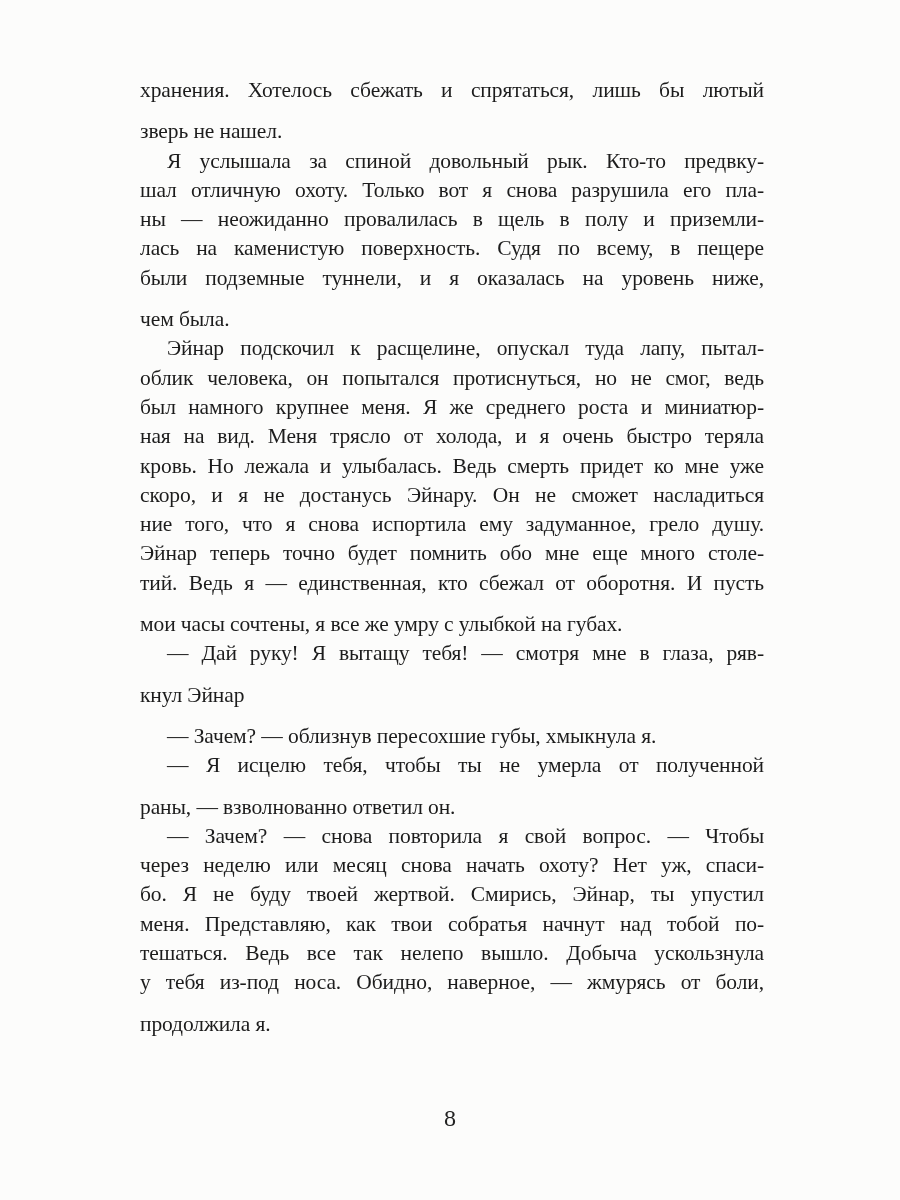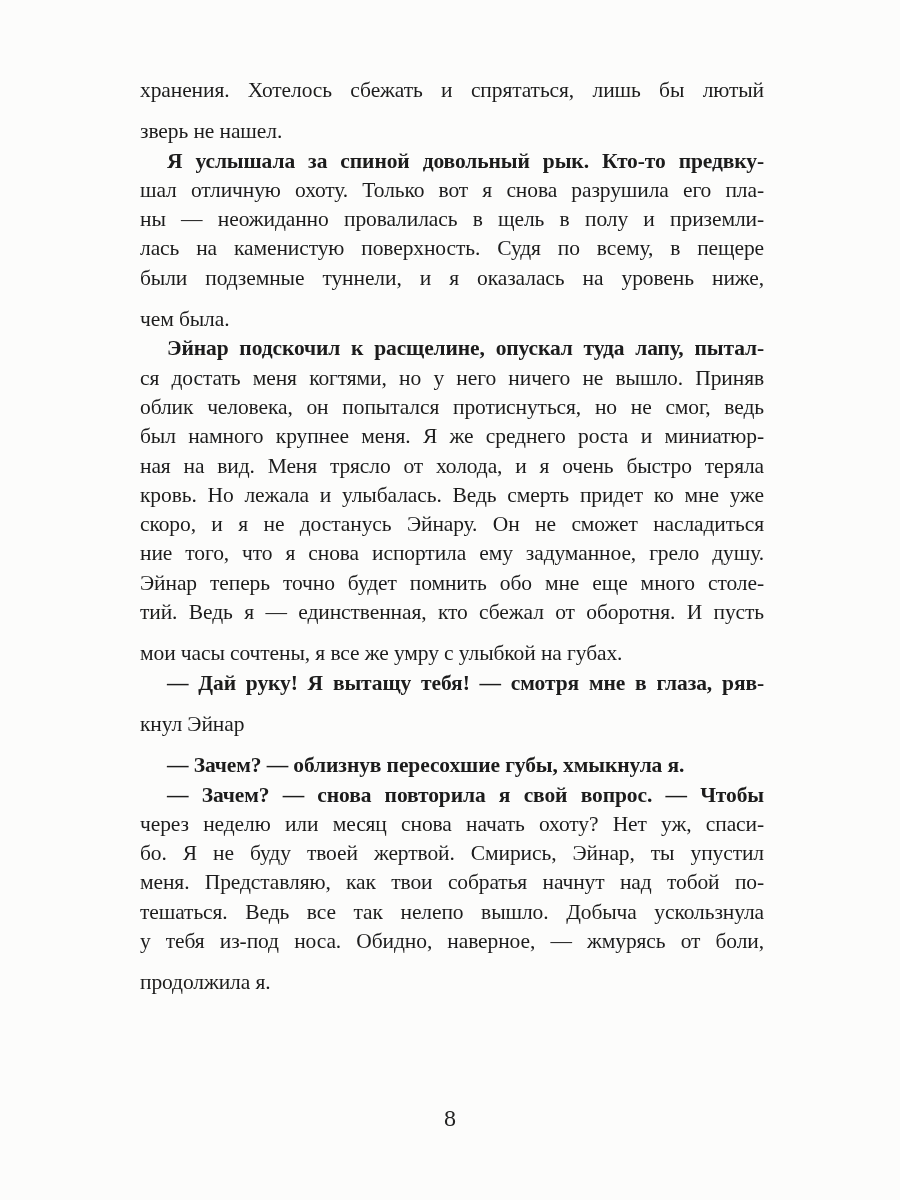--- a/index.html
+++ b/index.html
@@ -40,21 +40,20 @@
     text-align: justify;
     text-align-last: justify;
     white-space: nowrap;
   }
   .line.last {
     text-align-last: left;
     margin-top: 12px;
   }
   .line.indent {
     text-indent: 27px;
-    font-weight: bold;
   }
   .page-number {
     position: absolute;
     top: 1103px;
     left: 0;
     width: 900px;
     text-align: center;
     font-size: 24px;
     line-height: 30px;
     color: #222222;
@@ -76,41 +75,44 @@
       <div class="line indent">Я услышала за спиной довольный рык. Кто-то предвку-</div>
       <div class="line">шал отличную охоту. Только вот я снова разрушила его пла-</div>
       <div class="line">ны — неожиданно провалилась в щель в полу и приземли-</div>
       <div class="line">лась на каменистую поверхность. Судя по всему, в пещере</div>
       <div class="line">были подземные туннели, и я оказалась на уровень ниже,</div>
       <div class="line last">чем была.</div>
     </div>
 
     <div class="paragraph">
       <div class="line indent">Эйнар подскочил к расщелине, опускал туда лапу, пытал-</div>
-      <div class="line">ся достать меня когтями, но у него ничего не вышло. Приняв</div>
       <div class="line">облик человека, он попытался протиснуться, но не смог, ведь</div>
       <div class="line">был намного крупнее меня. Я же среднего роста и миниатюр-</div>
       <div class="line">ная на вид. Меня трясло от холода, и я очень быстро теряла</div>
       <div class="line">кровь. Но лежала и улыбалась. Ведь смерть придет ко мне уже</div>
       <div class="line">скоро, и я не достанусь Эйнару. Он не сможет насладиться</div>
       <div class="line">ние того, что я снова испортила ему задуманное, грело душу.</div>
       <div class="line">Эйнар теперь точно будет помнить обо мне еще много столе-</div>
       <div class="line">тий. Ведь я — единственная, кто сбежал от оборотня. И пусть</div>
       <div class="line last">мои часы сочтены, я все же умру с улыбкой на губах.</div>
     </div>
 
     <div class="paragraph">
       <div class="line indent">— Дай руку! Я вытащу тебя! — смотря мне в глаза, ряв-</div>
       <div class="line last">кнул Эйнар</div>
     </div>
 
     <div class="paragraph">
       <div class="line indent last">— Зачем? — облизнув пересохшие губы, хмыкнула я.</div>
     </div>
 
+    <div class="paragraph">
+      <div class="line indent">— Я исцелю тебя, чтобы ты не умерла от полученной</div>
+      <div class="line last">раны, — взволнованно ответил он.</div>
+    </div>
 
     <div class="paragraph">
       <div class="line indent">— Зачем? — снова повторила я свой вопрос. — Чтобы</div>
       <div class="line">через неделю или месяц снова начать охоту? Нет уж, спаси-</div>
       <div class="line">бо. Я не буду твоей жертвой. Смирись, Эйнар, ты упустил</div>
       <div class="line">меня. Представляю, как твои собратья начнут над тобой по-</div>
       <div class="line">тешаться. Ведь все так нелепо вышло. Добыча ускользнула</div>
       <div class="line">у тебя из-под носа. Обидно, наверное, — жмурясь от боли,</div>
       <div class="line last">продолжила я.</div>
     </div>

